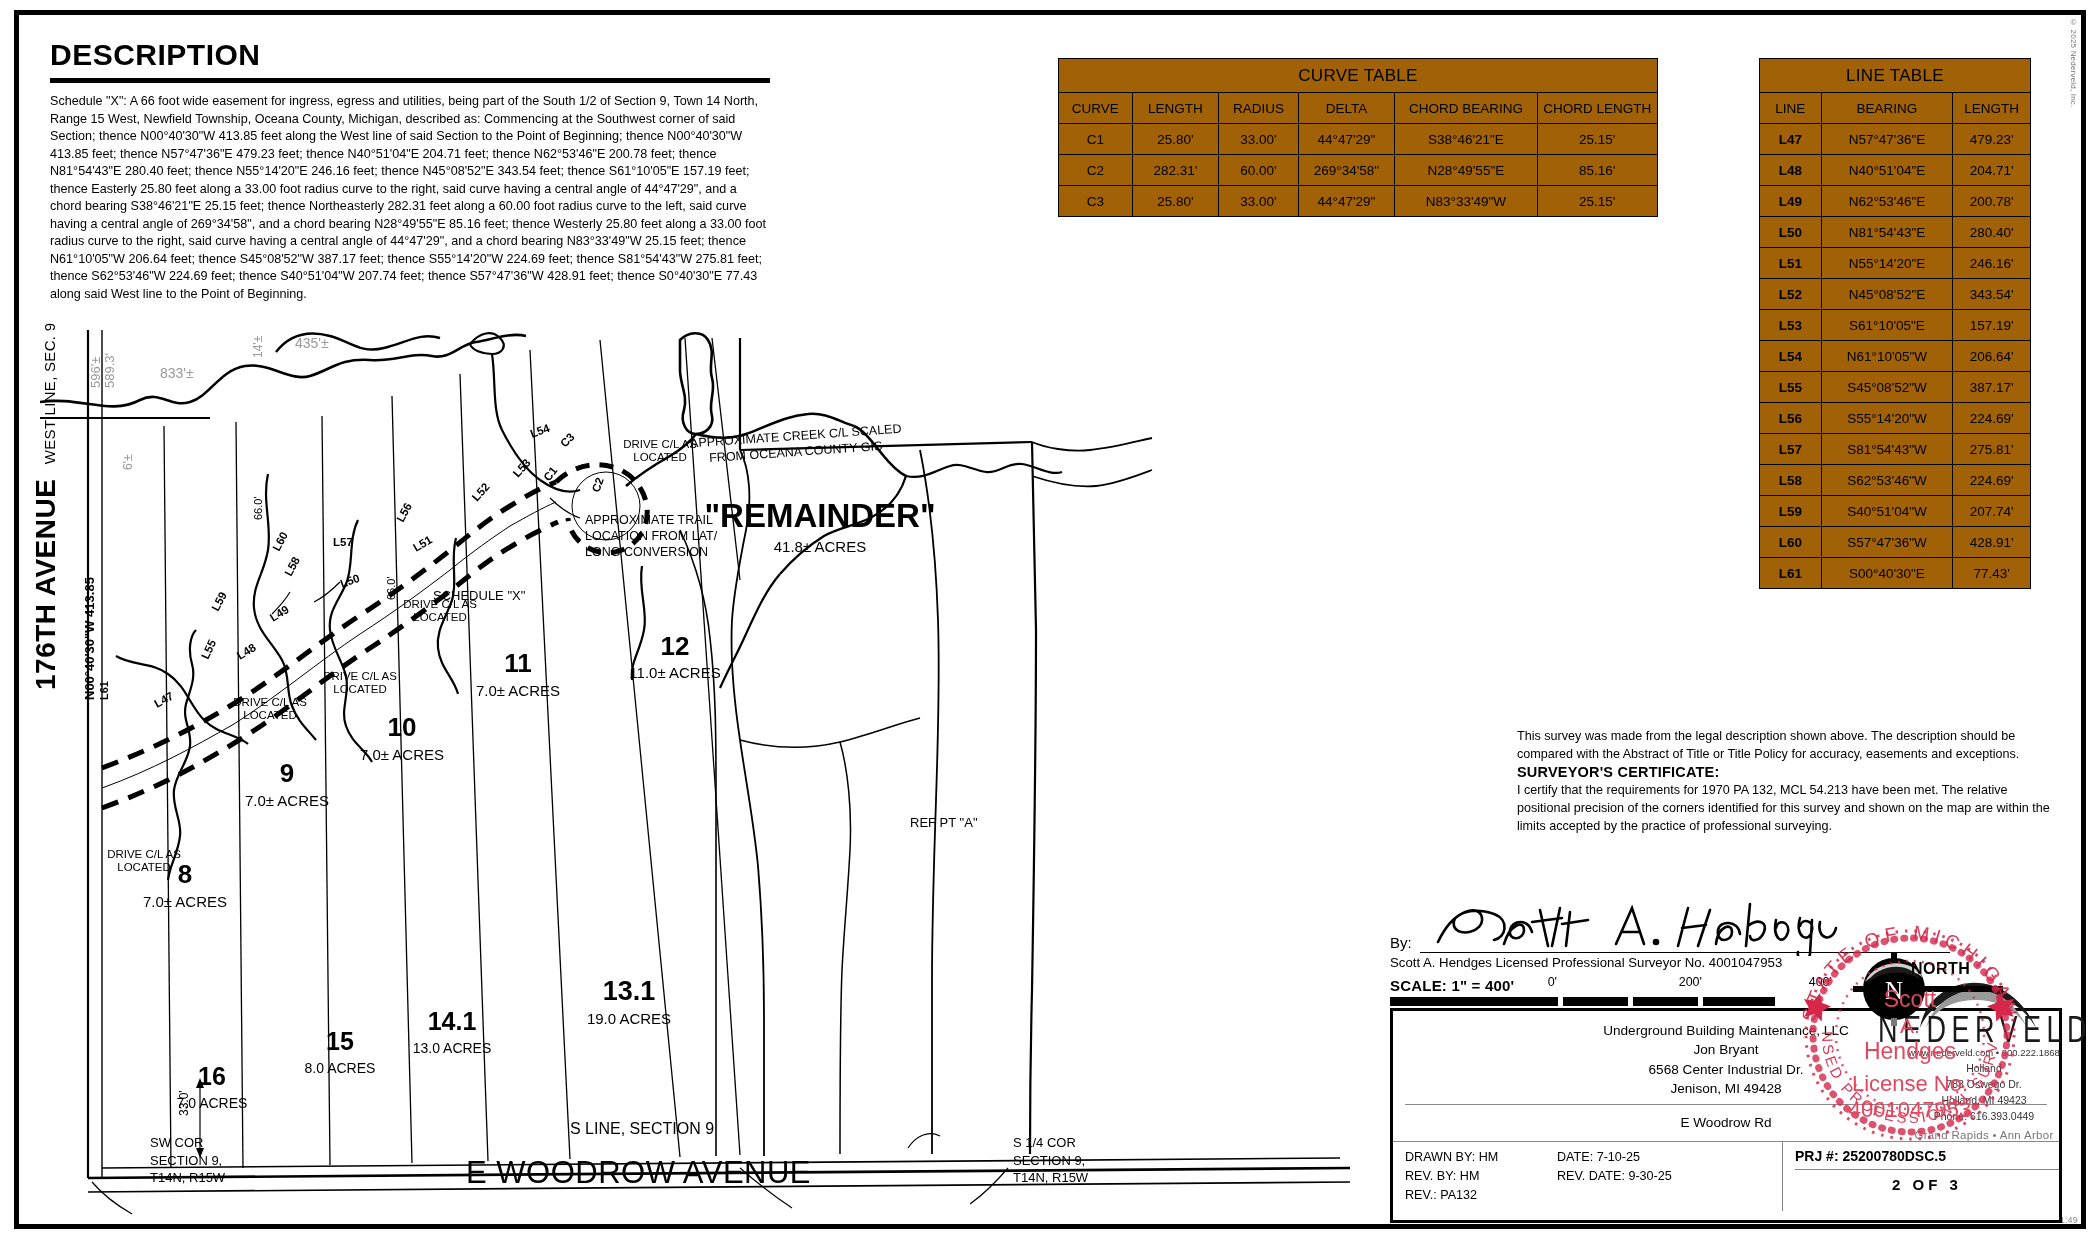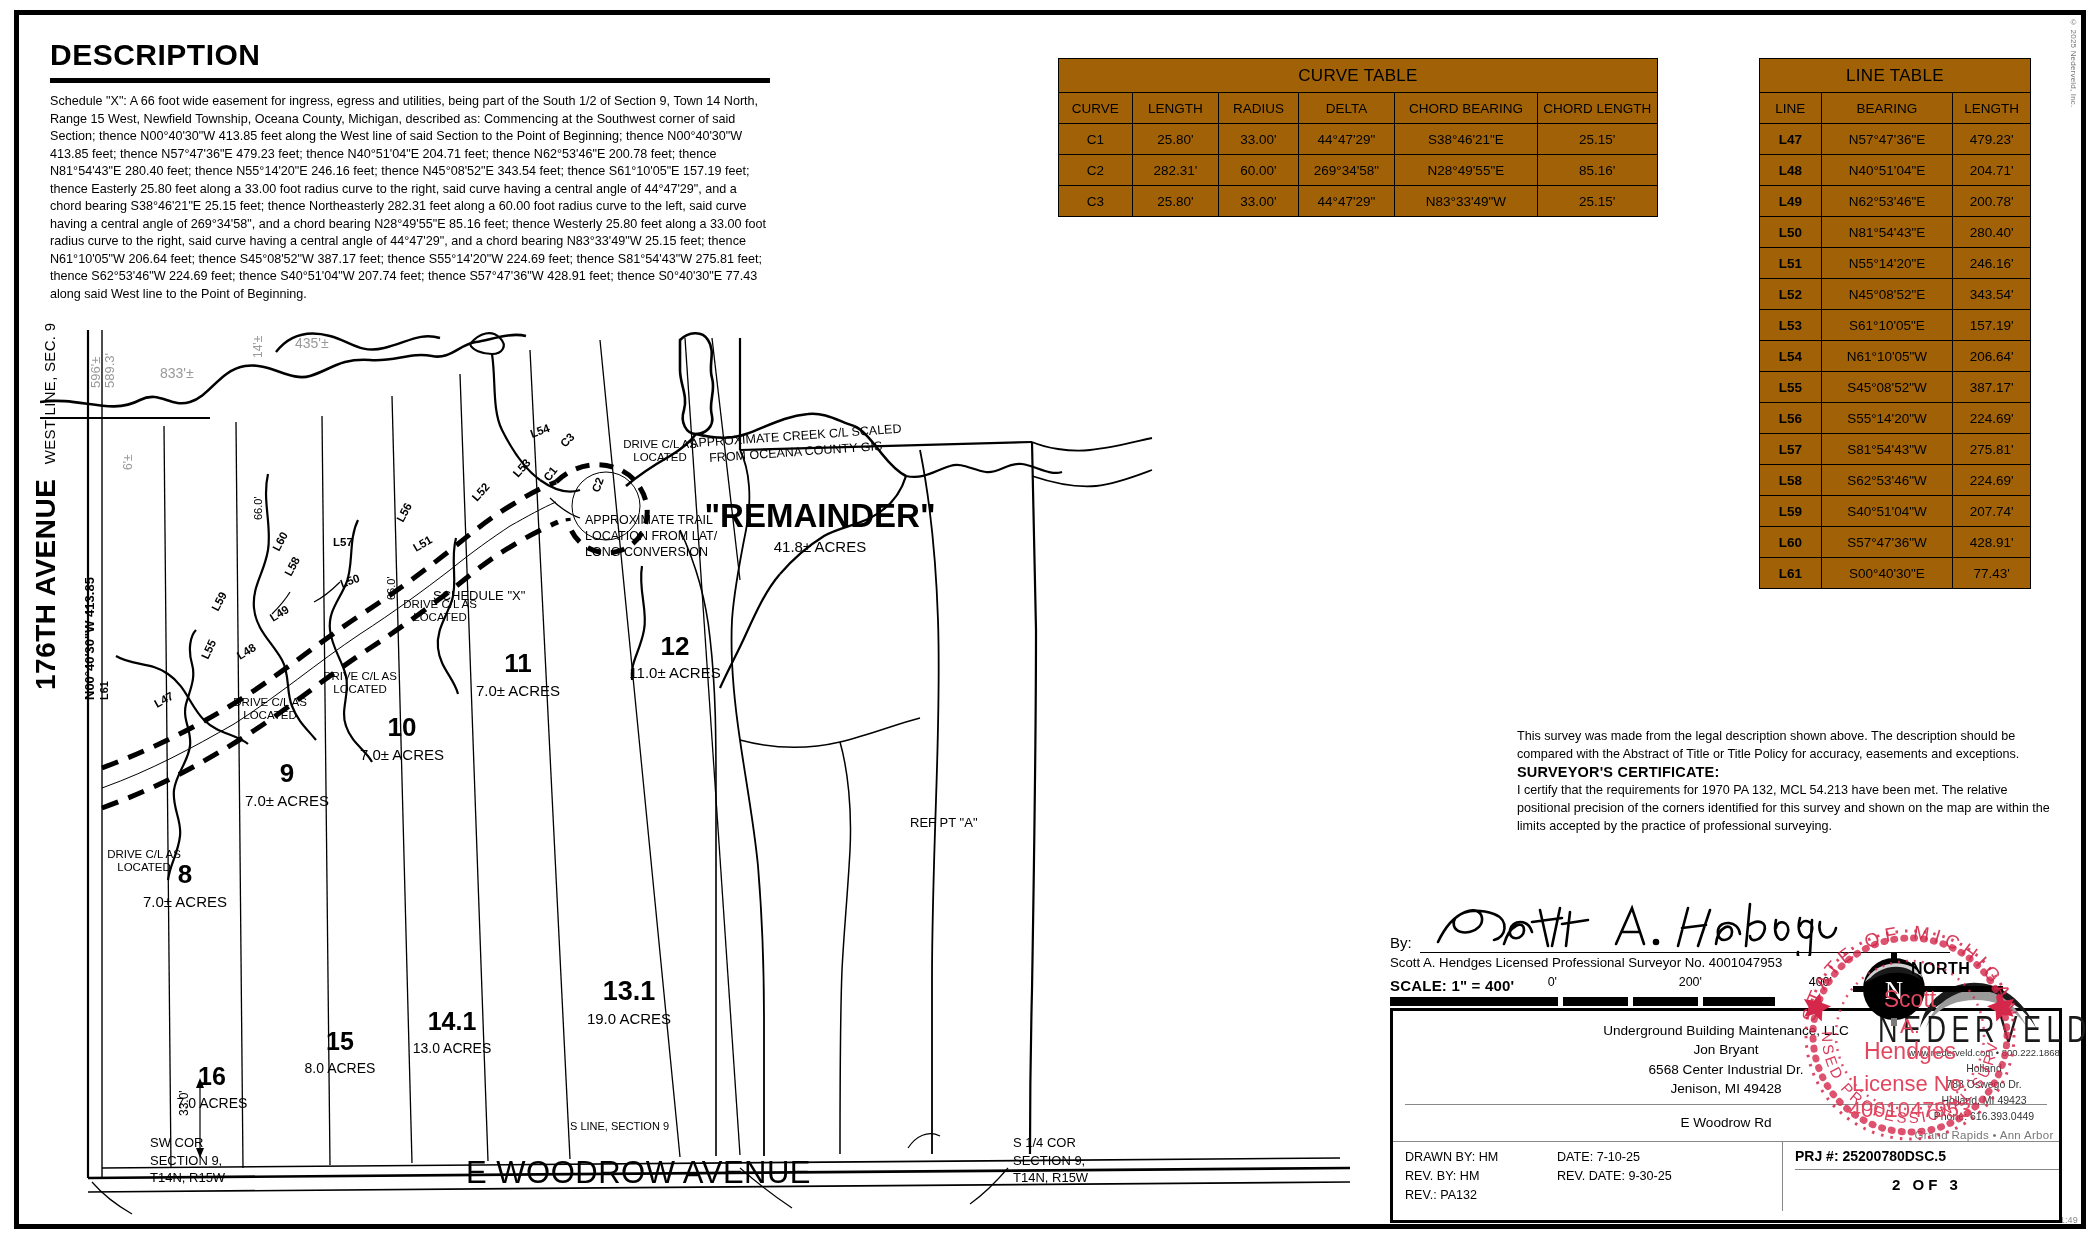--- a/index.html
+++ b/index.html
@@ -175,21 +175,21 @@
     transform: rotate(-90deg); transform-origin: left top;
     font-size: 11px; font-weight: bold; white-space: nowrap;
   }
   .road-bottom {
     position: absolute; left: 466px; top: 1155px;
     font-size: 31px; letter-spacing: .5px; color:#000;
   }
   .corner-note { position: absolute; font-size: 13px; line-height: 1.35; color: #000; }
   #sw-cor { left: 150px; top: 1134px; }
   #s4-cor { left: 1013px; top: 1134px; }
-  .small-note { position:absolute; font-size: 11px; color:#000; }
+  .small-note { position:absolute; font-size: 16px; color:#000; }
 </style>
 </head>
 <body>
 
 <div id="sheet">
 
   <div class="border-frame"></div>
 
   <div class="copyright-v">© 2025 Nederveld, Inc.</div>
   <div class="datestamp">10/1/2025   11:49</div>

